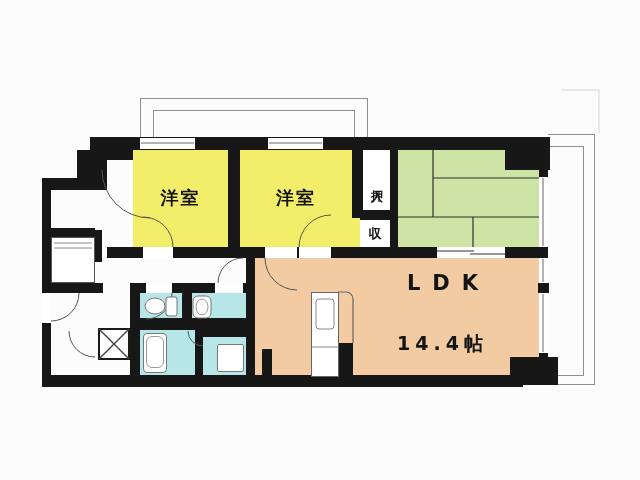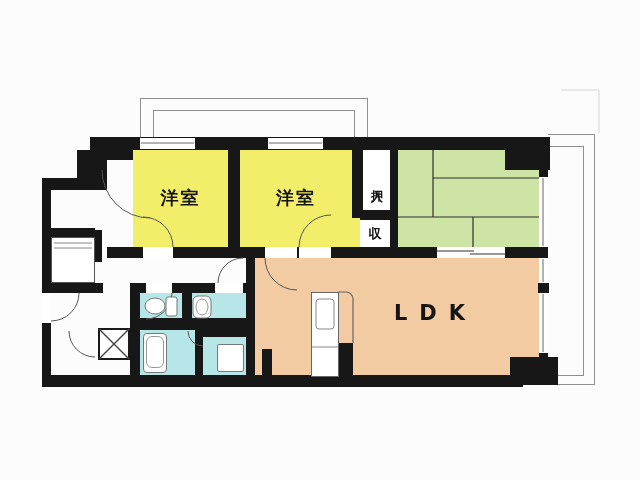--- a/index.html
+++ b/index.html
@@ -156,17 +156,18 @@
     </g>
     <path d="M 561,90 L 599,90 L 599,133" stroke="#d5d5d5" fill="none" stroke-width="1"></path>
   </svg>
 
   <div class="lbl" style="left:133px;top:150px;width:95px;height:97px;">
     <span class="l1">洋室</span>
   </div>
   <div class="lbl" style="left:240px;top:150px;width:112px;height:97px;">
     <span class="l1">洋室</span>
   </div>
-  <div class="lbl lbl-ldk" style="left:332px;top:281px;width:195px;height:64px;gap:34px;">
+  <div class="lbl lbl-ldk" style="left:345px;top:281px;width:195px;height:64px;gap:34px;">
     <span class="l1">LDK</span>
+    <span class="l2">14.4帖</span>
   </div>
 
 </div>
 
 </body></html>

